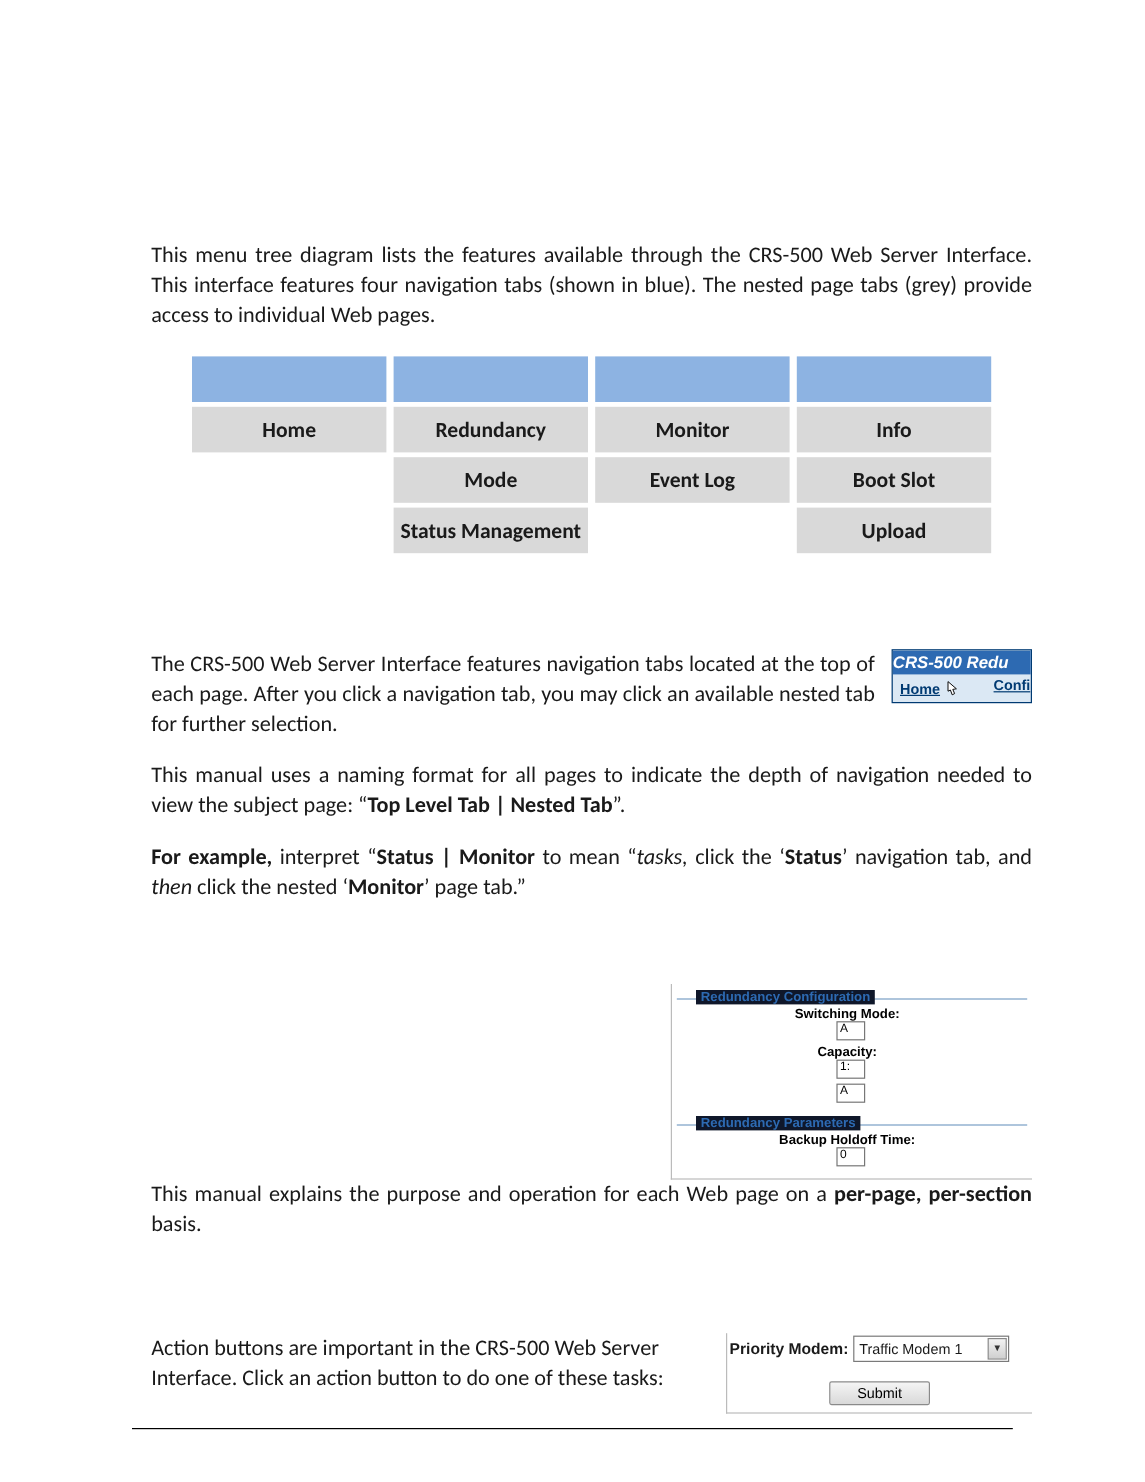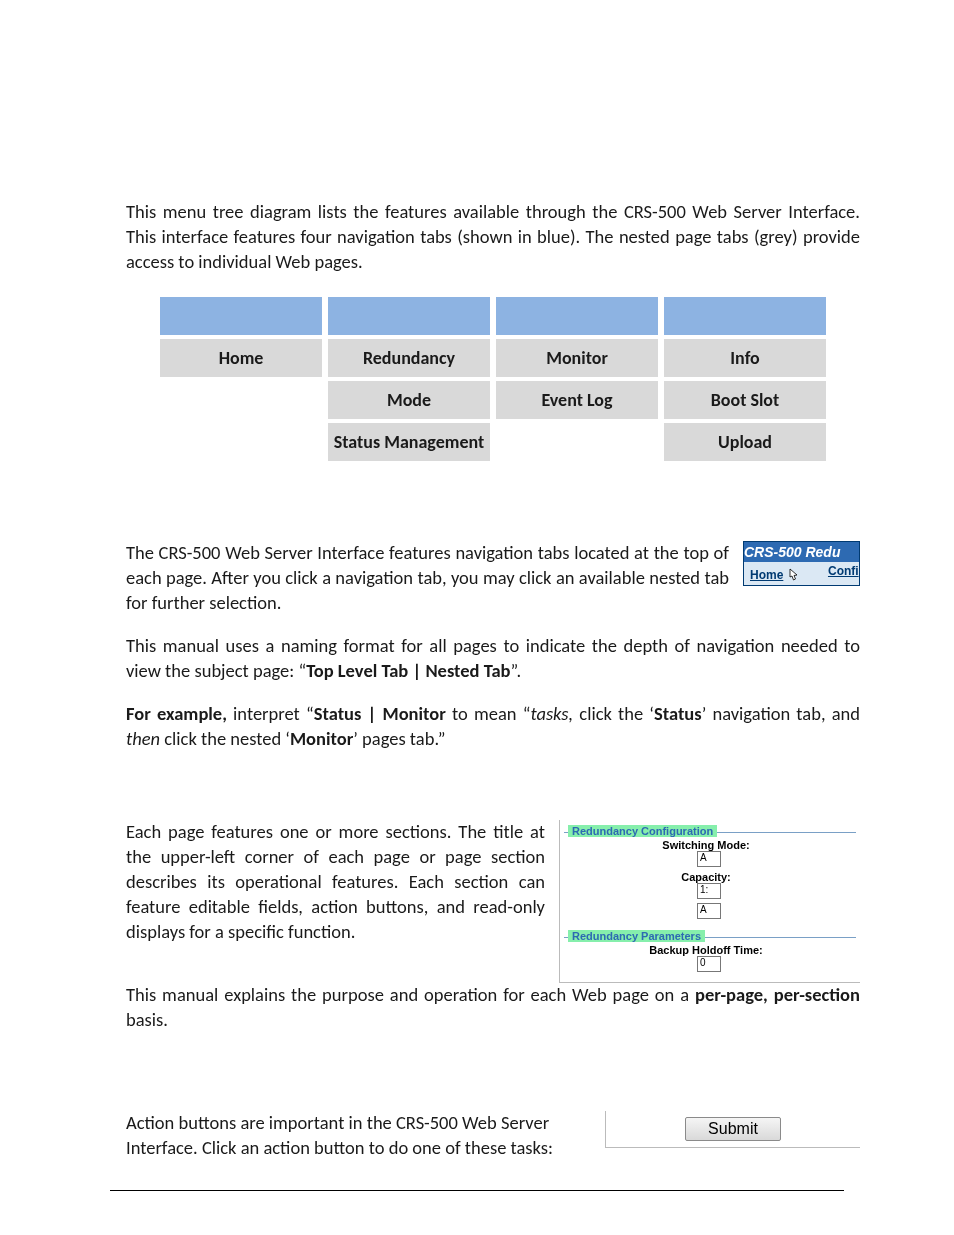--- a/index.html
+++ b/index.html
@@ -47,22 +47,22 @@
   .redcfg-box {
     width:300px; border-left:1px solid #bbb; border-bottom:1px solid #bbb;
     font-family:Arial,sans-serif; font-size:11px; color:#000;
   }
   .redcfg-sect { position:relative; margin:4px 0 8px 0; }
   .redcfg-hr {
     border:none; border-top:1px solid #7aa0c6; margin:0 4px 0 4px;
     position:relative; top:8px;
   }
   .redcfg-legend {
-    position:relative; display:inline-block; background:#86efac;
-    color:#2d6ab2; font-weight:700; font-size:11px; padding:0 4px; margin-left:8px;
+    position:relative; display:inline-block; background:#0f172a;
+    color:#2d6ab2; font-weight:700; font-size:11px; padding:0 4px; margin-left:20px;
   }
   .redcfg-row { display:flex; justify-content:flex-end; align-items:center; padding:2px 2px 2px 0;flex-direction:column; }
   .redcfg-label { font-weight:700; margin-right:6px; font-size:11px; }
   .redcfg-field {
     width:18px; height:14px; border:1px solid #777; background:#fff;
     font-size:10px; padding:0 2px; overflow:hidden; font-family:Arial,sans-serif;
   }
   
   .pm-box {
     width:250px; border-bottom:1px solid #bbb; border-left:1px solid #bbb;
@@ -74,21 +74,21 @@
     font-size:12px; height:20px; border:1px solid #7a7a7a; background:#fff;
     padding:0 14px 0 4px; position:relative; display:inline-flex; align-items:center;
     font-family:Arial,sans-serif; width:110px;
   }
   .pm-select .sel-arrow {
     position:absolute; right:1px; top:1px; width:14px; height:16px;
     background:linear-gradient(#f2f2f2,#cfcfcf); border:1px solid #888;
     display:flex; align-items:center; justify-content:center; font-size:8px; color:#333;
   }
   .pm-submit {
-    display:block; margin:4px auto 0 auto; font-size:16px; padding:2px 22px;
+    display:block; margin:16px auto 0 auto; font-size:12px; padding:2px 22px;
     background:linear-gradient(#f5f5f5,#d9d9d9); border:1px solid #8a8a8a;
     border-radius:2px; font-family:Arial,sans-serif;
   }
   .footer-rule {
     position:absolute; left:110px; width:734px; top:1182px;
     border:none; border-top:1px solid #000;
   }
 </style>
 </head>
 <body>
@@ -144,21 +144,21 @@
   </div>
 
   <p class="justify">The CRS-500 Web Server Interface features navigation tabs located at the top of each page. After you click a navigation tab, you may click an available nested tab for further selection.</p>
   <div class="clear"></div>
 
   <p class="justify">
     <span>This manual uses a naming format for all pages to indicate the depth of navigation needed to view the subject page: “</span><span class="bold">Top Level Tab | Nested Tab</span><span>”.</span>
   </p>
 
   <p class="justify">
-    <span class="bold">For example,</span><span> interpret “</span><span class="bold">Status | Monitor</span><span> to mean “</span><span class="italic">tasks,</span><span> click the ‘</span><span class="bold">Status</span><span>’ navigation tab, and </span><span class="italic">then</span><span> click the nested ‘</span><span class="bold">Monitor</span><span>’ pages tab.”</span>
+    <span class="bold">For example,</span><span> interpret “</span><span class="bold">Status | Monitor</span><span> to mean “</span><span class="italic">tasks,</span><span> click the ‘</span><span class="bold">Status</span><span>’ navigation tab, and </span><span class="italic">then</span><span> click the nested ‘</span><span class="bold">Monitor</span><span>’ page tab.”</span>
   </p>
 
   <div style="height:50px"></div>
 
   <div class="float-right redcfg-box">
     <div class="redcfg-sect">
       <hr class="redcfg-hr">
       <span class="redcfg-legend">Redundancy Configuration</span>
       <div class="redcfg-row">
         <span class="redcfg-label">Switching Mode:</span>
@@ -175,30 +175,36 @@
     <div class="redcfg-sect">
       <hr class="redcfg-hr">
       <span class="redcfg-legend">Redundancy Parameters</span>
       <div class="redcfg-row">
         <span class="redcfg-label">Backup Holdoff Time:</span>
         <span class="redcfg-field">0</span>
       </div>
     </div>
   </div>
 
-  <p class="justify" style="overflow:hidden">Each page features one or more sections. The title at the upper-left corner of each page or page section describes its operational features. Each section can feature editable fields, action buttons, and read-only displays for a specific function.</p>
   <div class="clear"></div>
 
   <p class="justify">
     <span>This manual explains the purpose and operation for each Web page on a </span><span class="bolditalic">per-page, per-section</span><span> basis.</span>
   </p>
 
   <div style="height:60px"></div>
 
   <div class="float-right pm-box">
+    <div class="pm-row1">
+      <span class="pm-label">Priority Modem:</span>
+      <span class="pm-select">
+        <span>Traffic Modem 1</span>
+        <span class="sel-arrow">▼</span>
+      </span>
+    </div>
     <button class="pm-submit">Submit</button>
   </div>
 
   <p style="overflow:hidden">Action buttons are important in the CRS-500 Web Server Interface. Click an action button to do one of these tasks:</p>
   <div class="clear"></div>
 
 </div>
 
 <hr class="footer-rule">
 

